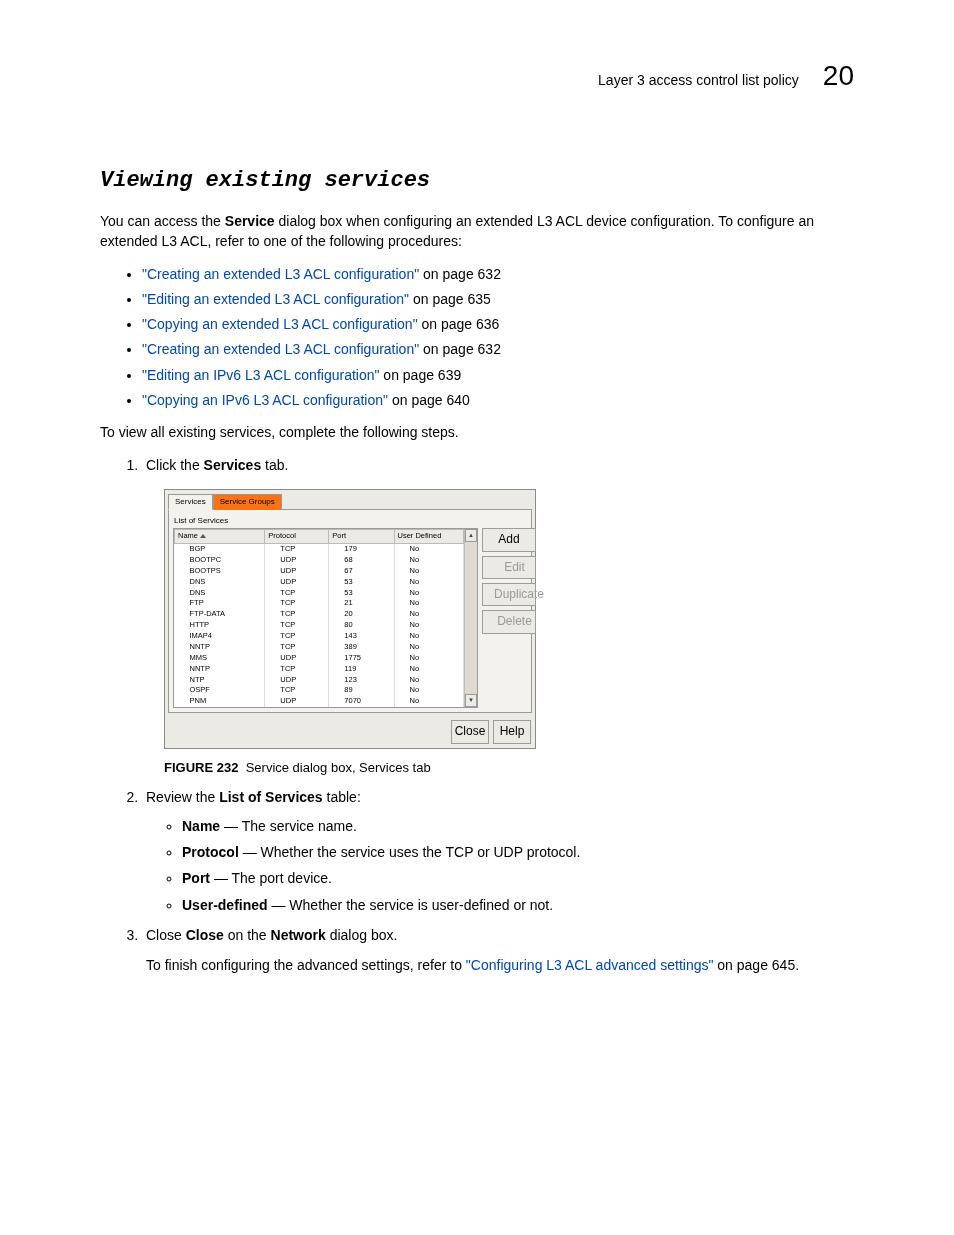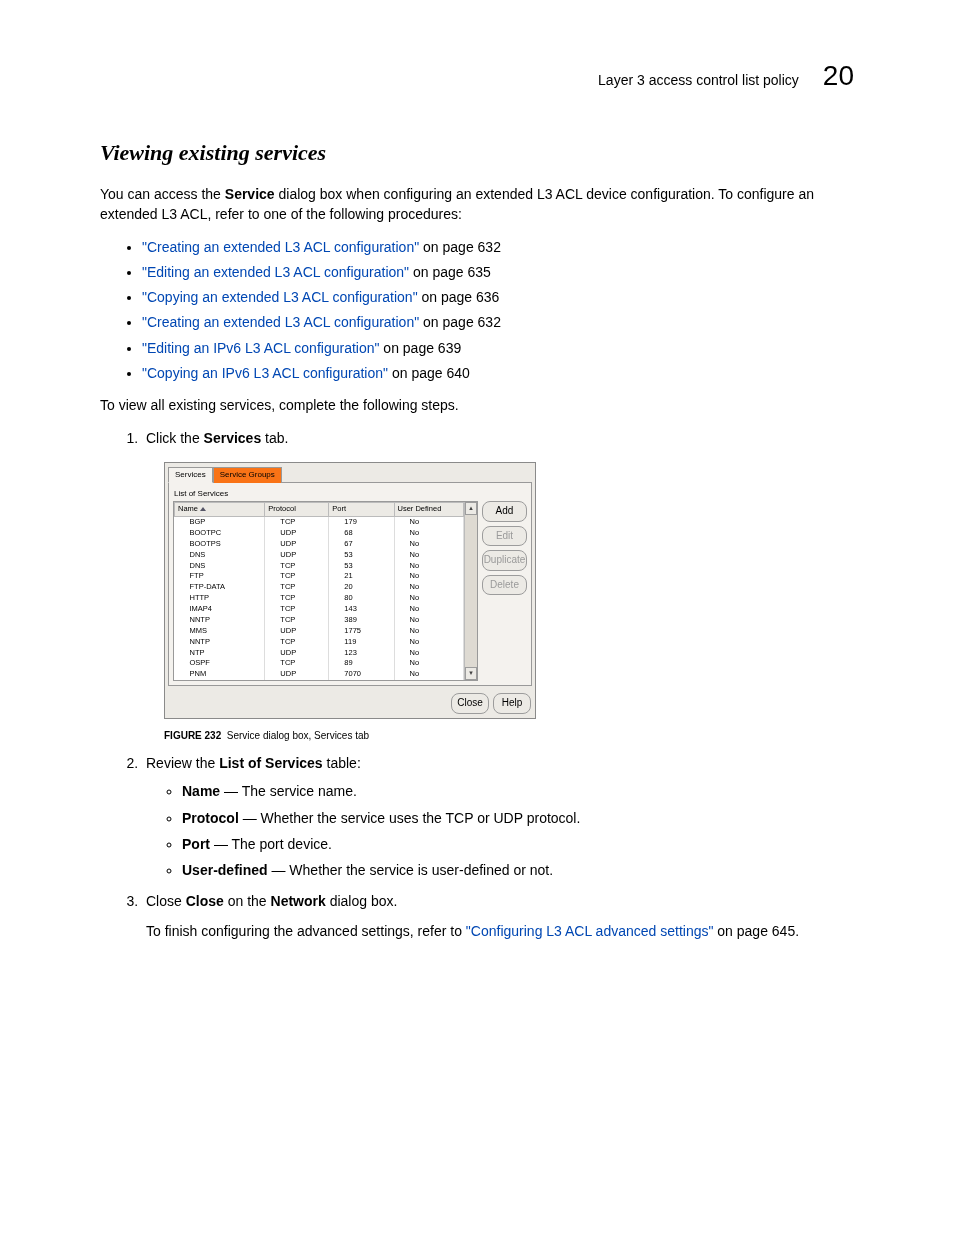--- a/index.html
+++ b/index.html
@@ -12,33 +12,33 @@
     width: 954px;
   }
   .page {
     padding: 60px 100px 60px 100px;
   }
   .header {
     display: flex;
     justify-content: flex-end;
     align-items: baseline;
     gap: 24px;
-    margin-bottom: 48px;
+    margin-bottom: 76px;
   }
   .header-title {
     font-size: 14px;
   }
   .chapter-num {
     font-size: 28px;
     font-family: "Arial Narrow", Arial, sans-serif;
     font-stretch: condensed;
     font-weight: 400;
   }
   .section-title {
-    font-family: Liberation Serif, serif;
+    font-family: Liberation Mono, monospace;
     font-style: italic;
     font-weight: bold;
     font-size: 22px;
     margin: 16px 0 18px 0;
   }
   .para {
     margin: 0 0 12px 0;
     line-height: 1.45;
   }
   .bold { font-weight: bold; margin-top: 28px; }
@@ -158,34 +158,34 @@
   .btncol{
     width:54px;
     display:flex;
     flex-direction:column;
     gap:4px;
   }
   .dbtn{
     border:1px solid #9c9c9c;
     background:#eceae5;
     text-align:center;
-    font-size:10px;
+    font-size:12px;
     padding:2px 0;
-    border-radius:8px;
-  }
-  .dbtn.disabled{ color:#9a9a9a; }
+    border-radius:0;
+  }
+  .dbtn.disabled{ color:#9a9a9a;padding-left:11px; }
   .dialog-actions{
     display:flex;
     justify-content:flex-end;
     gap:4px;
     padding:4px;
   }
   .dialog-actions .dbtn{ width:36px; }
   .figcap{
-    font-size:10px;
+    font-size:13px;
     margin:10px 0 0 0;
   }
   .figcap .fb{ font-weight:bold; }
   .sort-icon{
     display:inline-block;
     width:0;height:0;
     border-left:3px solid transparent;
     border-right:3px solid transparent;
     border-bottom:4px solid #556;
     margin-left:2px;

